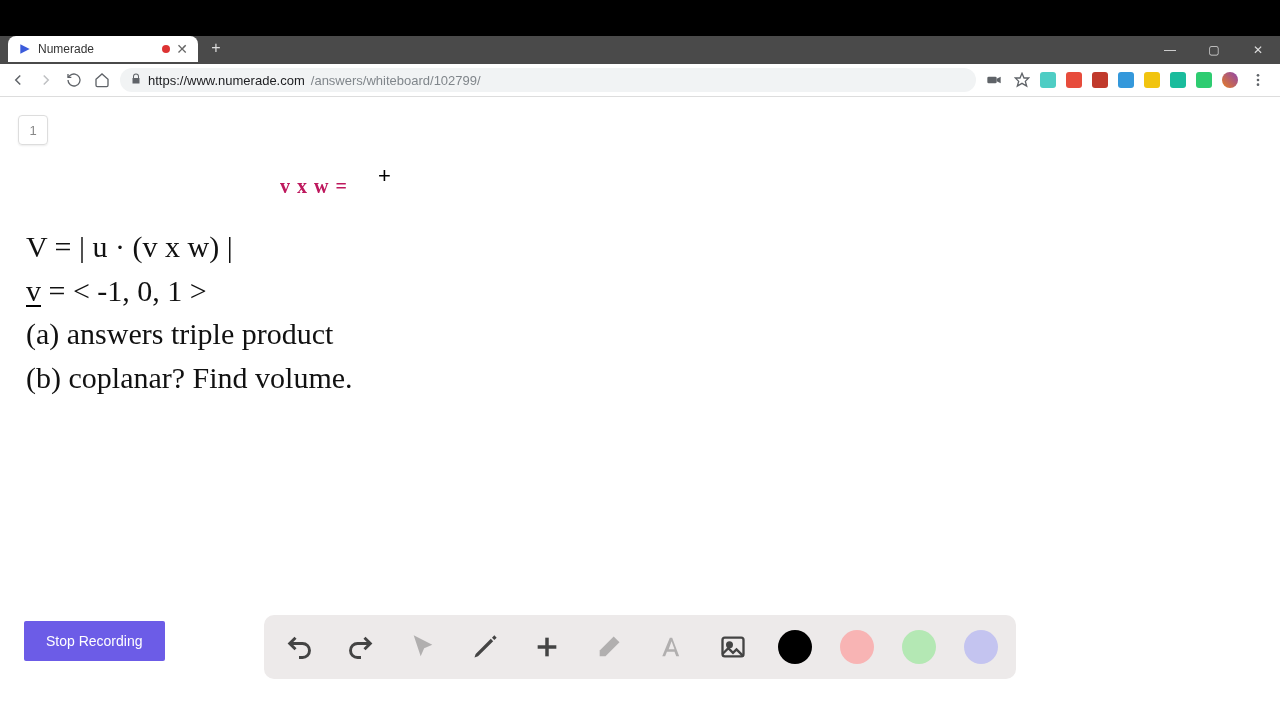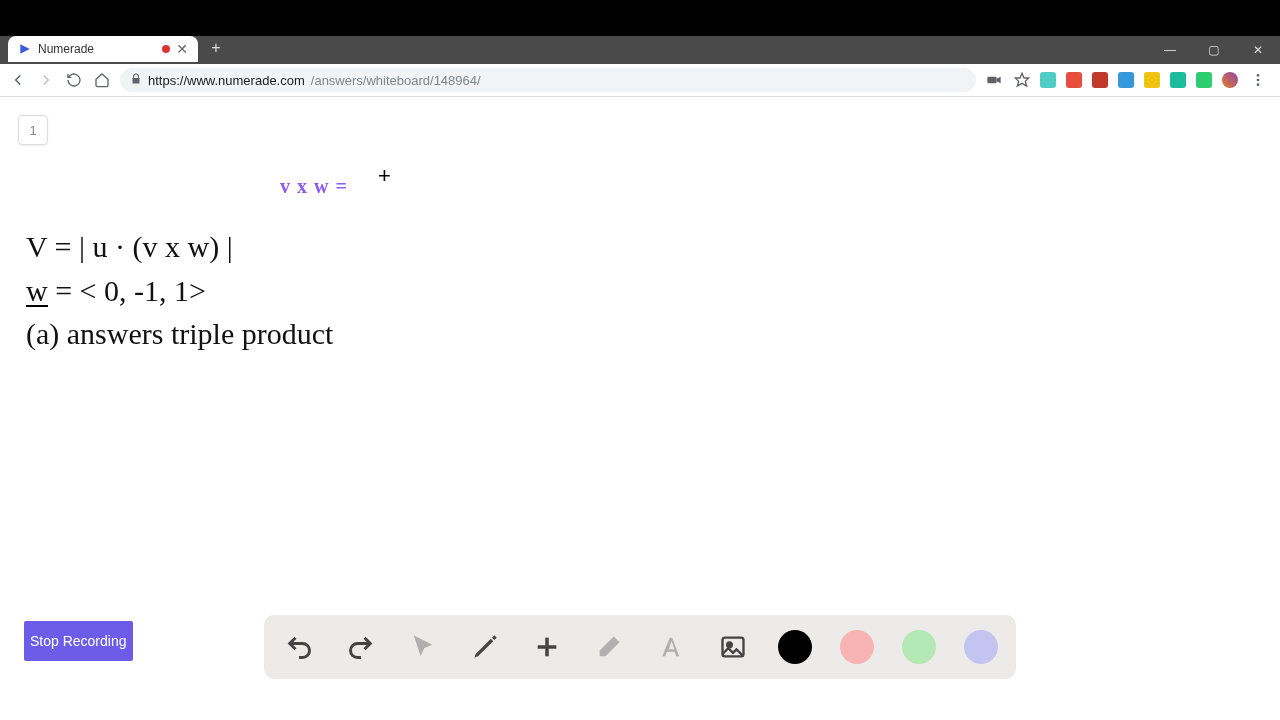--- a/index.html
+++ b/index.html
@@ -24,28 +24,28 @@
   .addr-field { flex: 1; height: 24px; background: #f1f3f4; border-radius: 12px; display: flex; align-items: center; padding: 0 10px; font-size: 13px; color: #5f6368; gap: 6px; }
   .addr-url { color: #202124; }
   .addr-path { color: #80868b; }
   .ext-icons { display: flex; gap: 10px; align-items: center; padding-right: 4px; }
   .ext-icon { width: 16px; height: 16px; border-radius: 3px; }
 
   .page { background: #fff; width: 100%; height: 624px; position: relative; overflow: hidden; }
 
   .step-badge { position: absolute; left: 18px; top: 18px; width: 30px; height: 30px; border: 1px solid #ddd; border-radius: 4px; display: flex; align-items: center; justify-content: center; font-size: 13px; color: #888; box-shadow: 0 1px 2px rgba(0,0,0,0.08); }
 
-  .handwriting { position: absolute; left: 280px; top: 78px; font-family: "Comic Sans MS", cursive; font-size: 20px; font-weight: bold; letter-spacing: 1px; color: #8b5cf6; }
+  .handwriting { position: absolute; left: 280px; top: 78px; font-family: "Comic Sans MS", cursive; font-size: 20px; font-weight: bold; letter-spacing: 1px; color: #be185d; }
   .plus-cursor { position: absolute; left: 378px; top: 66px; font-size: 22px; color: #000; font-weight: 200; }
 
   .mathtext { position: absolute; left: 26px; top: 112px; font-family: "Times New Roman", Times, serif; font-size: 30px; line-height: 1.45; color: #111; margin-top: 16px; }
   .mathtext p { white-space: nowrap; }
   .ul-letter { border-bottom: 2px solid #000; display: inline-block; line-height: 0.95; }
 
-  .stop-btn { position: absolute; left: 24px; bottom: 60px; background: #6c5ce7; color: #fff; border: none; padding: 12px 6px; font-size: 14px; cursor: pointer; border-radius: 2px; }
+  .stop-btn { position: absolute; left: 24px; bottom: 60px; background: #6c5ce7; color: #fff; border: none; padding: 12px 22px; font-size: 14px; cursor: pointer; border-radius: 2px; }
 
   .toolbar { position: absolute; left: 50%; transform: translateX(-50%); bottom: 42px; height: 64px; background: #edeaea; border-radius: 10px; display: flex; align-items: center; padding: 0 18px; gap: 28px; }
   .tool { width: 34px; height: 34px; display: flex; align-items: center; justify-content: center; color: #444; cursor: pointer; }
   .tool.disabled { opacity: 0.35; }
   .tool svg { width: 28px; height: 28px; }
   .color-swatch { width: 34px; height: 34px; border-radius: 50%; cursor: pointer; }
   .c-black { background: #000; }
   .c-red { background: #f8b4b4; }
   .c-green { background: #b4e8b4; }
   .c-blue { background: #c4c4f0; }
@@ -96,21 +96,21 @@
         <path d="M3 11l9-8 9 8v9a2 2 0 0 1-2 2H5a2 2 0 0 1-2-2z"></path>
       </svg>
   </div>
   <div class="addr-field">
     <span>
       <svg viewBox="0 0 24 24" width="12" height="12" fill="#5f6368">
           <path d="M6 10V7a6 6 0 1 1 12 0v3h1v11H5V10h1zm2 0h8V7a4 4 0 1 0-8 0v3z"></path>
         </svg>
     </span>
     <span class="addr-url">https://www.numerade.com</span>
-      <span class="addr-path">/answers/whiteboard/148964/</span>
+      <span class="addr-path">/answers/whiteboard/102799/</span>
   </div>
   <div class="nav-btn">
     <svg viewBox="0 0 24 24" width="16" height="16" fill="#5f6368">
         <rect x="2" y="7" width="14" height="10" rx="2"></rect>
         <polygon points="16,10 22,7 22,17 16,14"></polygon>
       </svg>
   </div>
   <div class="nav-btn">
     <svg viewBox="0 0 24 24" width="16" height="16" fill="none" stroke="#5f6368" stroke-width="2">
         <polygon points="12 2 15 9 22 9 17 14 19 21 12 17 5 21 7 14 2 9 9 9"></polygon>
@@ -137,22 +137,23 @@
 
 <div class="page">
 
   <div class="step-badge">1</div>
 
   <div class="handwriting">v x w =</div>
   <div class="plus-cursor">+</div>
 
   <div class="mathtext">
     <p>V = | u · (v x w) |</p>
-    <p><span class="ul-letter">w</span><span> = &lt; 0, -1, 1&gt;</span></p>
+    <p><span class="ul-letter">v</span><span> = &lt; -1, 0, 1 &gt;</span></p>
     <p>(a) answers triple product</p>
+    <p>(b) coplanar? Find volume.</p>
   </div>
 
   <button class="stop-btn">Stop Recording</button>
 
   <div class="toolbar">
     <div class="tool">
       <svg viewBox="0 0 24 24" fill="none" stroke="currentColor" stroke-width="2.5">
           <path d="M9 14l-5-5 5-5"></path>
           <path d="M4 9h11a6 6 0 0 1 0 12h-3"></path>
         </svg>

